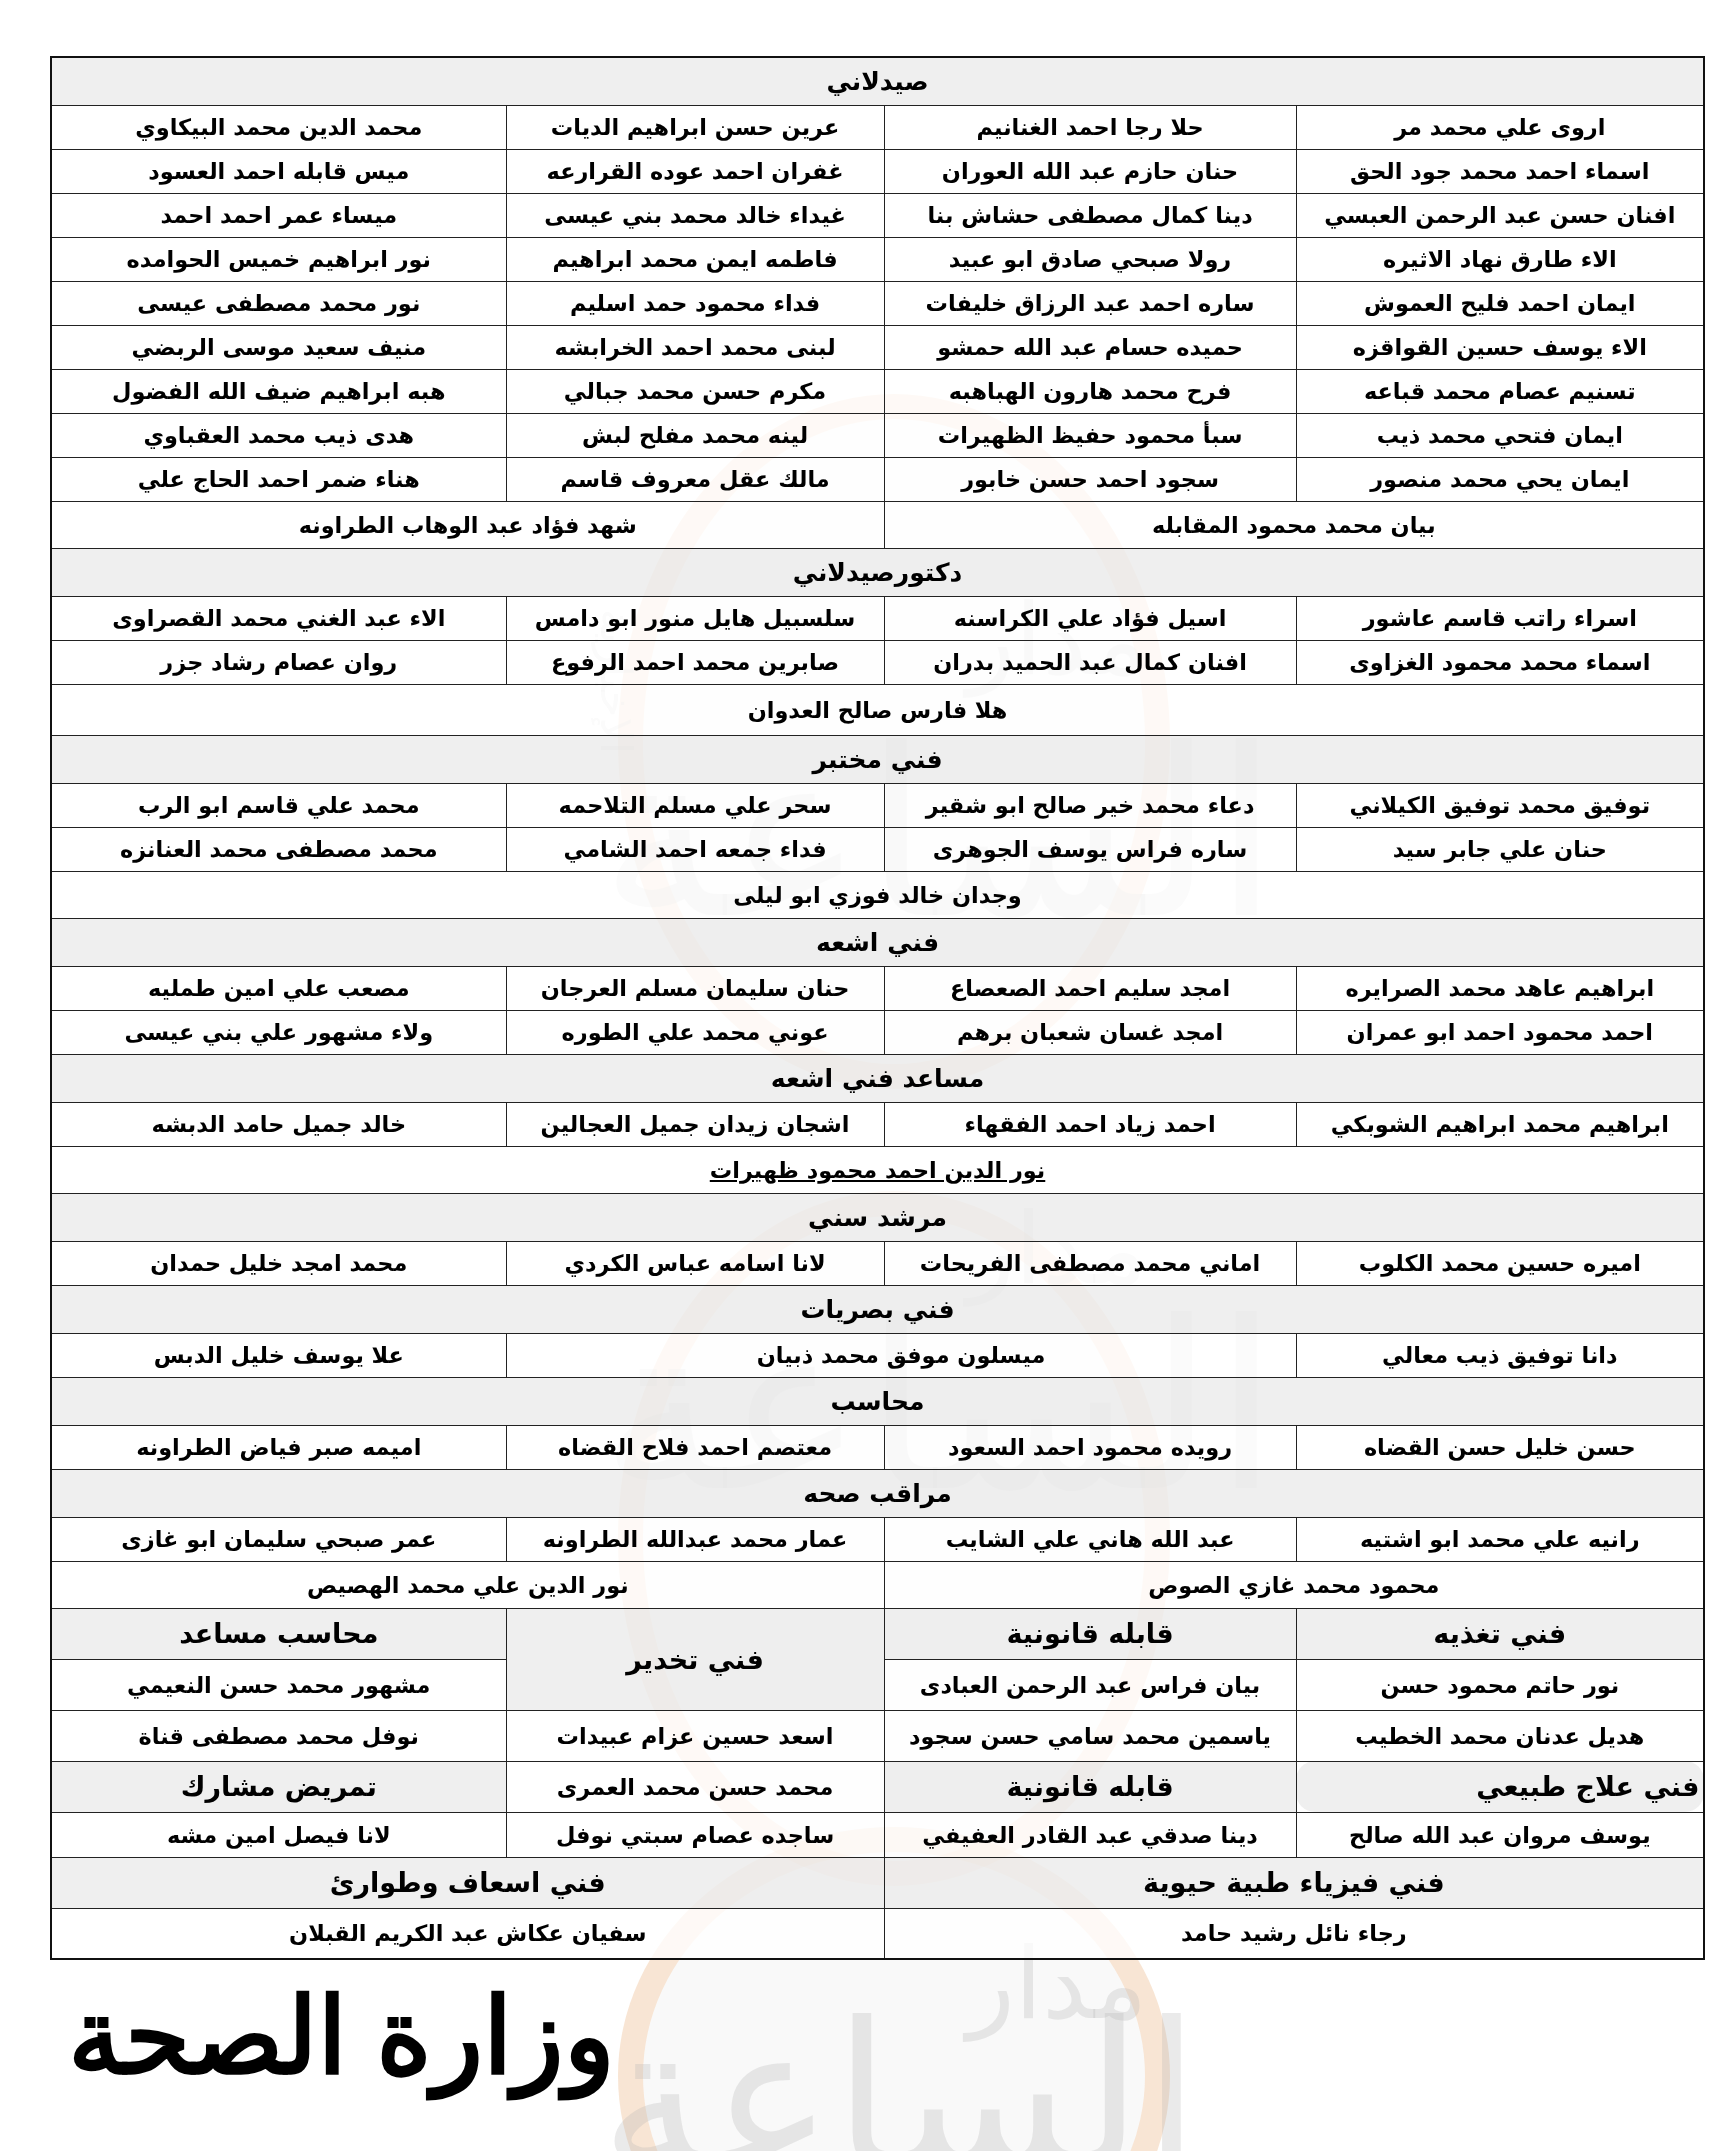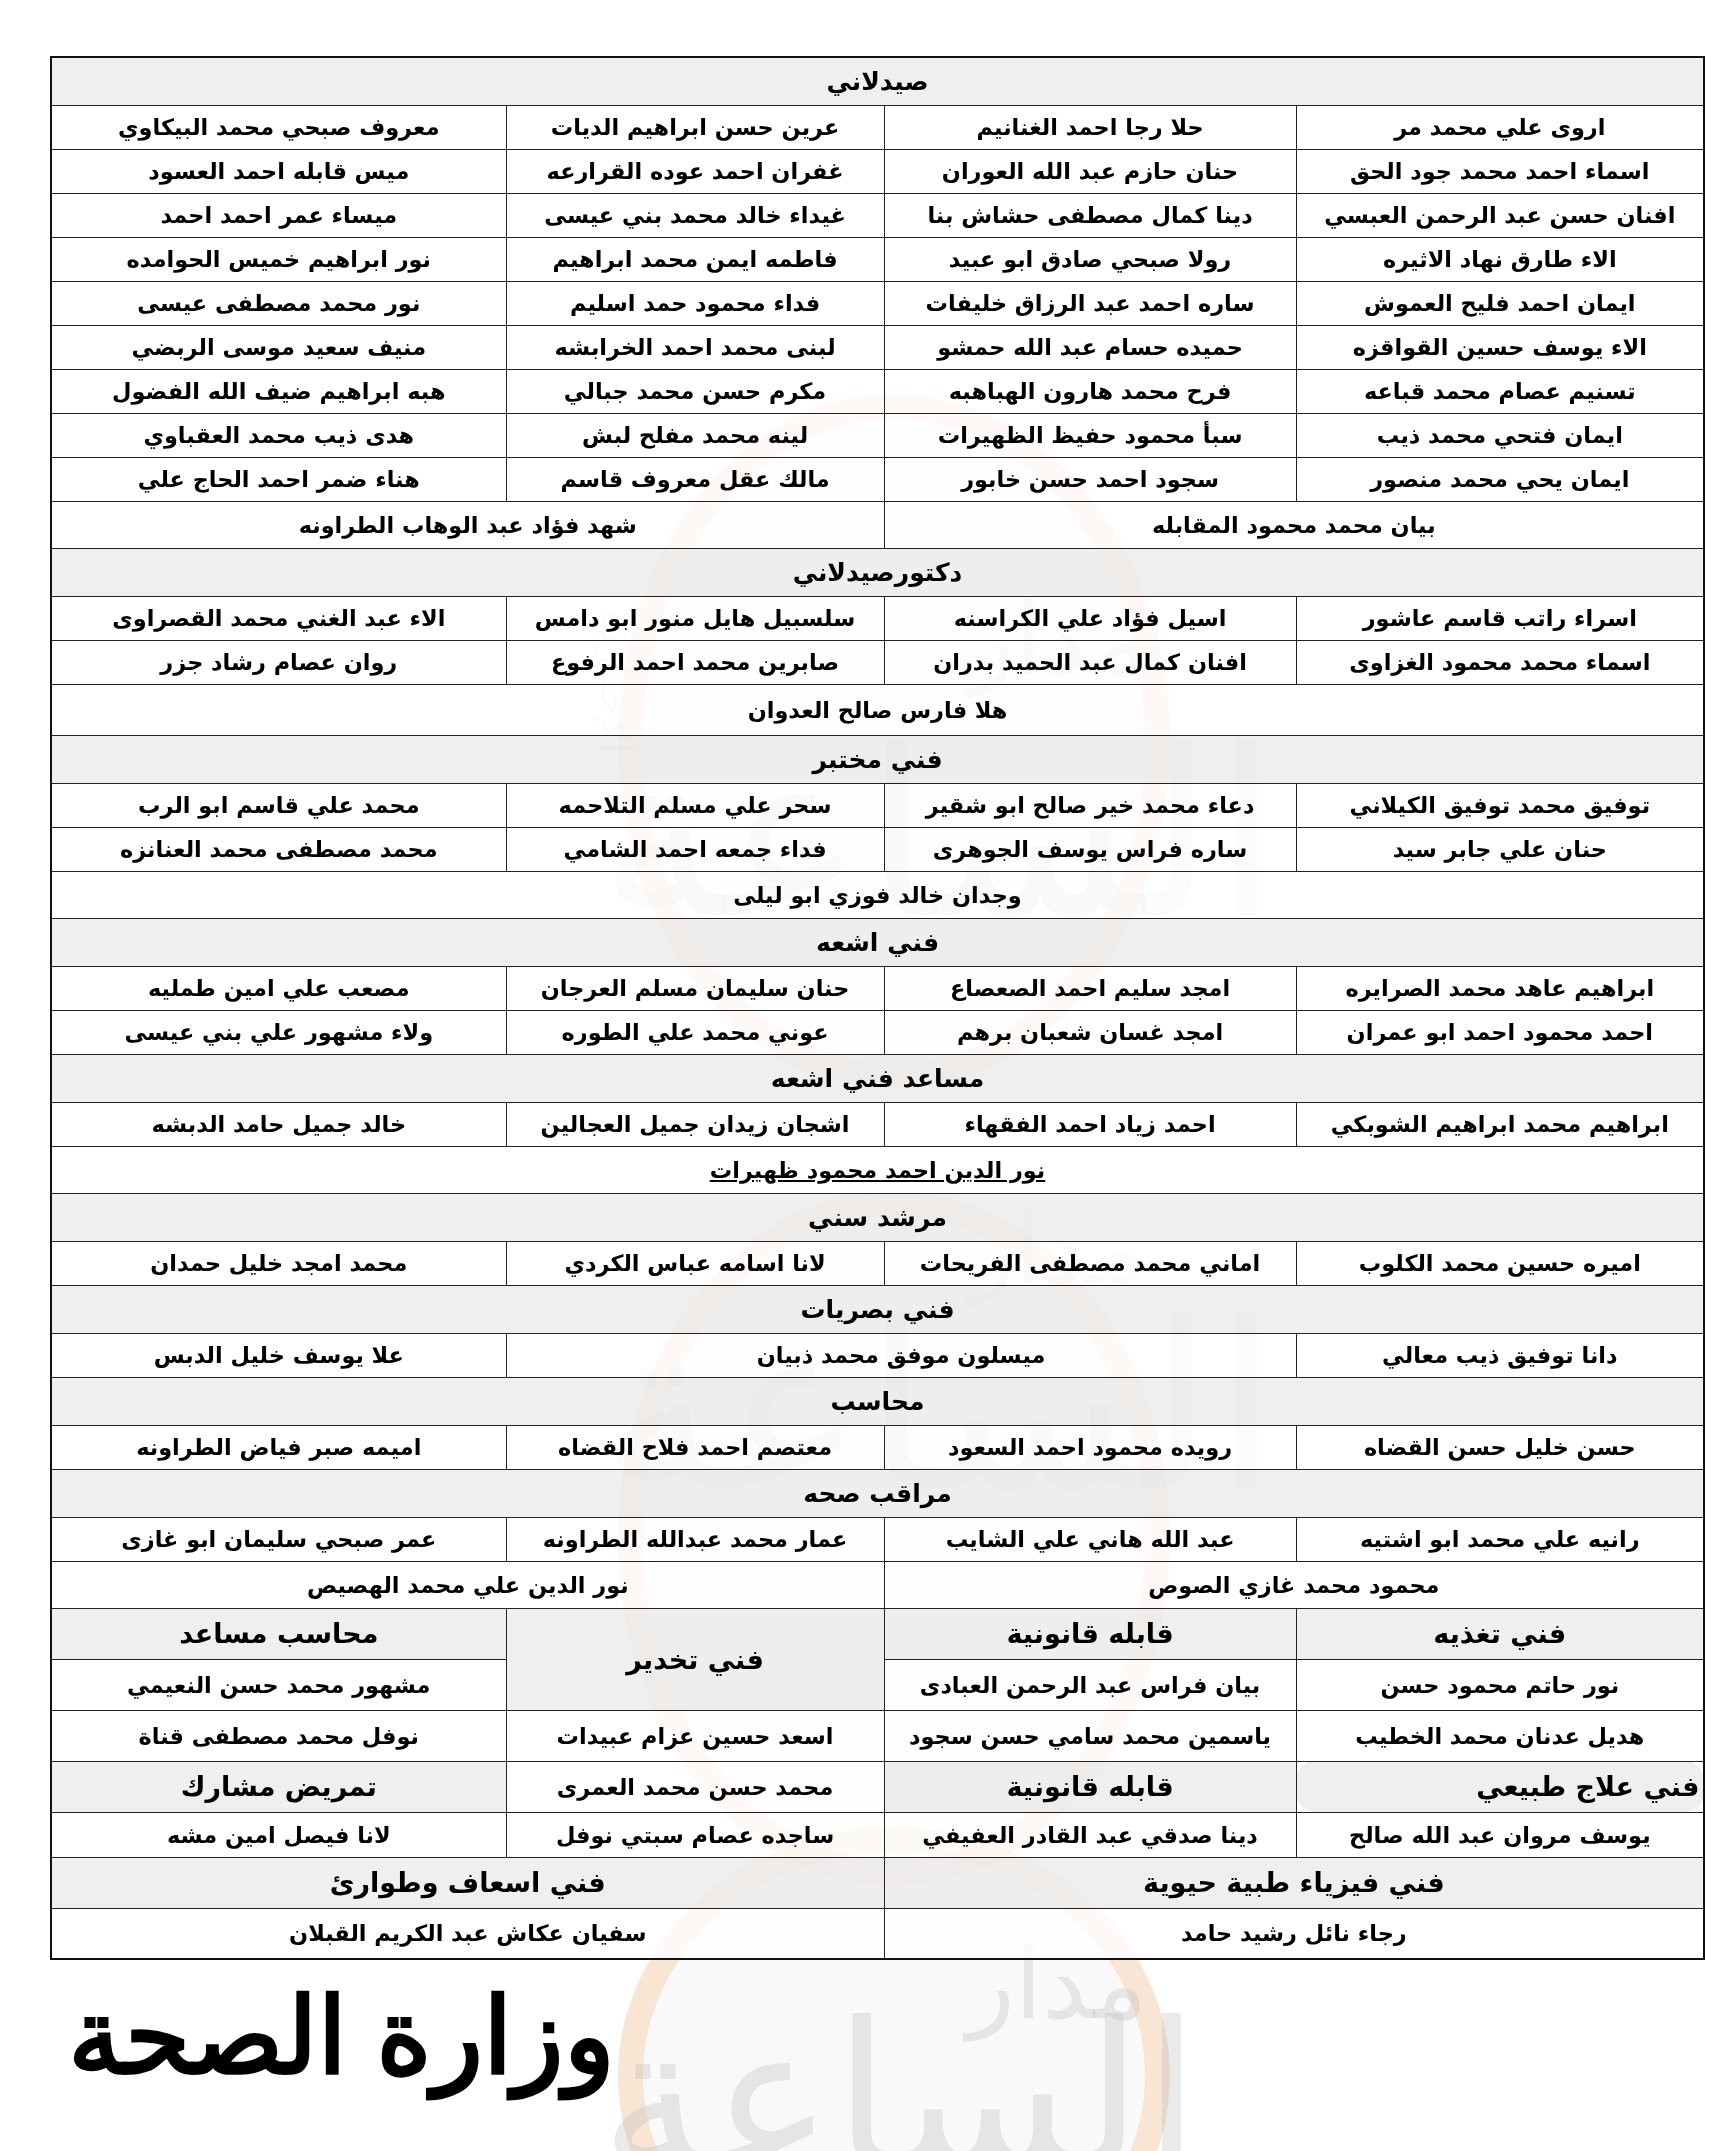--- a/index.html
+++ b/index.html
@@ -52,21 +52,21 @@
       </colgroup>
 
   <tbody>
         <tr class="hdr">
           <td class="h" colspan="4">صيدلاني</td>
         </tr>
   <tr>
           <td>اروى علي محمد مر</td>
           <td>حلا رجا احمد الغنانيم</td>
           <td>عرين حسن ابراهيم الديات</td>
-          <td>معروف صبحي محمد البيكاوي</td>
+          <td>محمد الدين محمد البيكاوي</td>
         </tr>
   <tr>
           <td>اسماء احمد محمد جود الحق</td>
           <td>حنان حازم عبد الله العوران</td>
           <td>غفران احمد عوده القرارعه</td>
           <td>ميس قابله احمد العسود</td>
         </tr>
   <tr>
           <td>افنان حسن عبد الرحمن العبسي</td>
           <td>دينا كمال مصطفى حشاش بنا</td>

